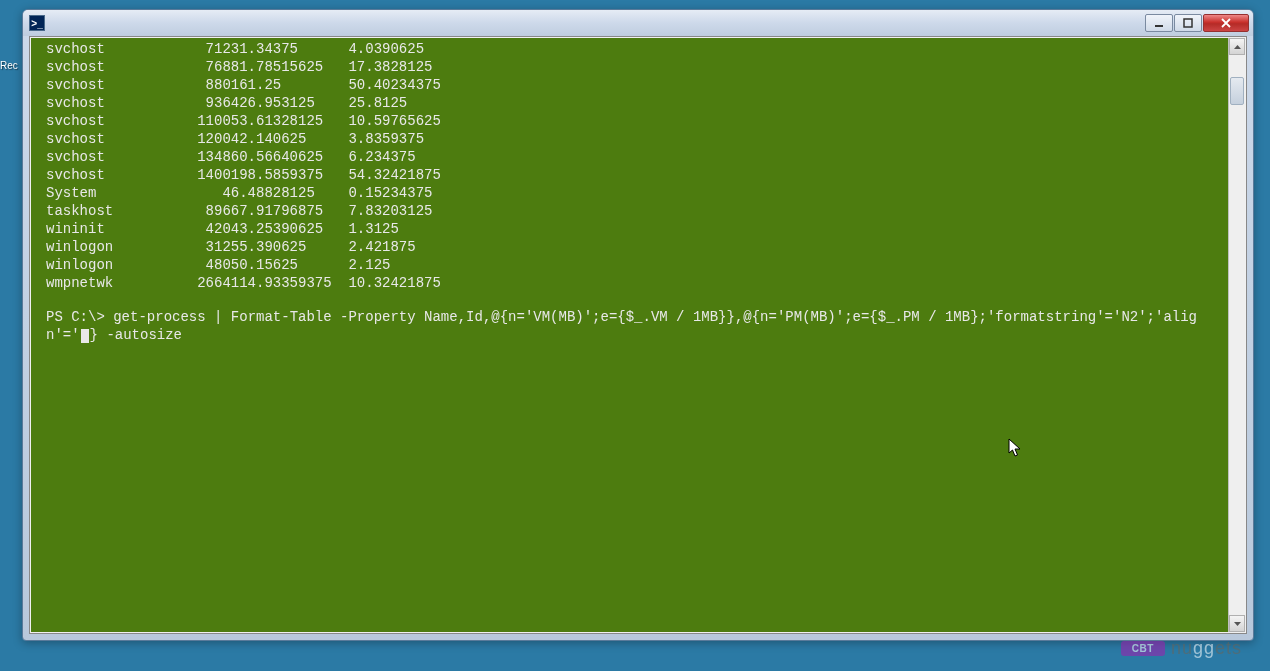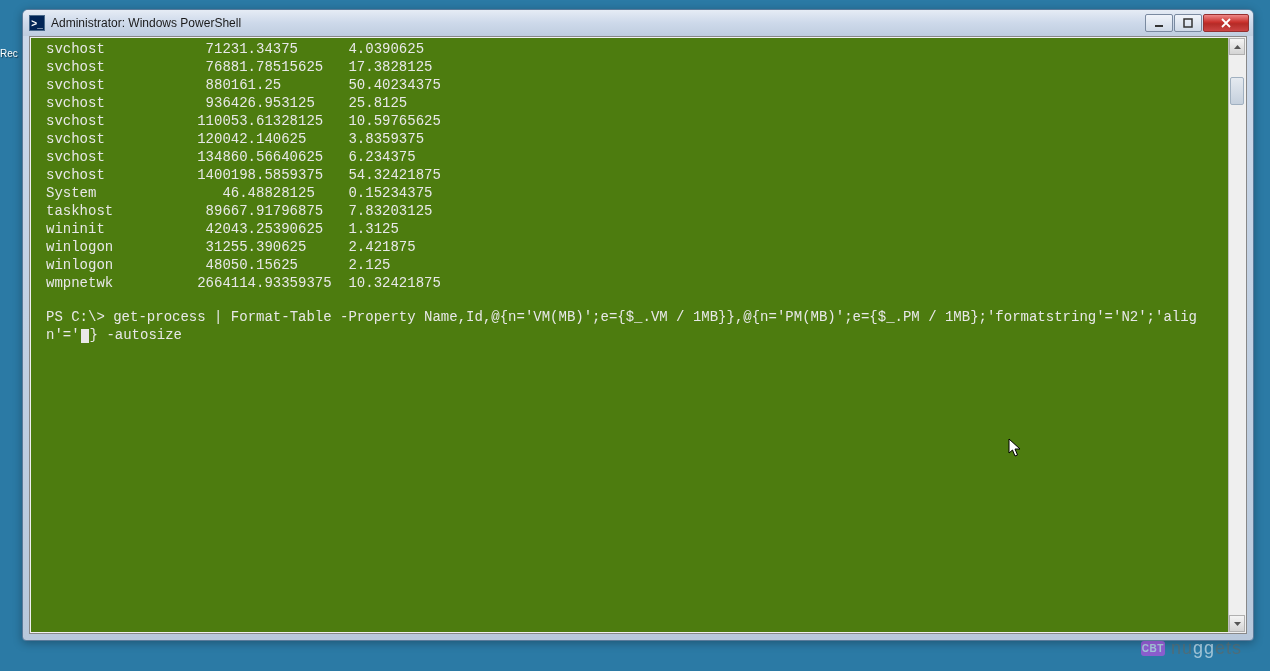--- a/index.html
+++ b/index.html
@@ -12,21 +12,21 @@
       position: relative;
     }
     .desktop {
       width: 100%;
       height: 100%;
       position: relative;
     }
     .recycle-label {
       position: absolute;
       left: 0;
-      top: 48px;
+      top: 60px;
       color: #fff;
       font-size: 10px;
       text-shadow: 1px 1px 1px rgba(0,0,0,0.5);
     }
     .window {
       position: absolute;
       left: 22px;
       top: 9px;
       width: 1232px;
       height: 632px;
@@ -165,25 +165,25 @@
       position: absolute;
       right: 28px;
       bottom: 12px;
       display: flex;
       align-items: center;
       gap: 6px;
       opacity: 0.55;
       font-family: "Segoe UI", sans-serif;
     }
     .watermark .badge {
-      background: #d946ef;
+      background: #a21caf;
       color: #fff;
       font-size: 10px;
       font-weight: bold;
-      padding: 2px 1px;
+      padding: 2px 11px;
       border-radius: 3px;
       letter-spacing: 0.5px;
       text-align: center;
     }
     .watermark .wtext {
       color: #6b6357;
       font-size: 18px;
       letter-spacing: 1px;
     }
     .wtext .gap { color: #ffffff; }
@@ -194,21 +194,20 @@
 <div class="desktop">
 
   <span class="recycle-label">Rec</span>
 
   <div class="window">
 
     <div class="titlebar">
       <span class="titlebar-icon">
         <span class="titlebar-icon-inner">&gt;_</span>
       </span>
-      <span class="title-text">Administrator: Windows PowerShell</span>
       <div class="win-controls">
         <div class="win-btn">
           <svg width="10" height="10" viewBox="0 0 10 10">
               <rect x="1" y="7" width="8" height="2" fill="#333"></rect>
             </svg>
         </div>
         <div class="win-btn">
           <svg width="10" height="10" viewBox="0 0 10 10">
               <rect x="1" y="1" width="8" height="8" fill="none" stroke="#333" stroke-width="1.5"></rect>
             </svg>

